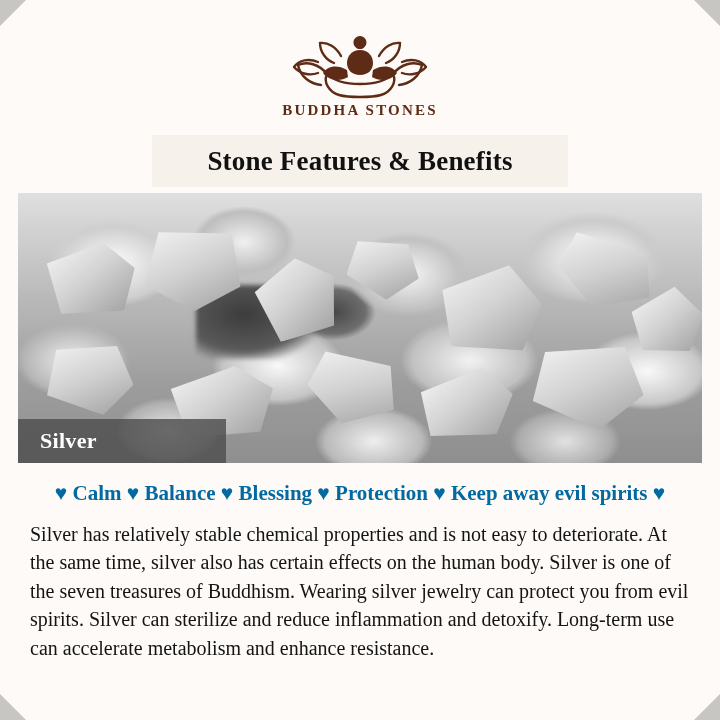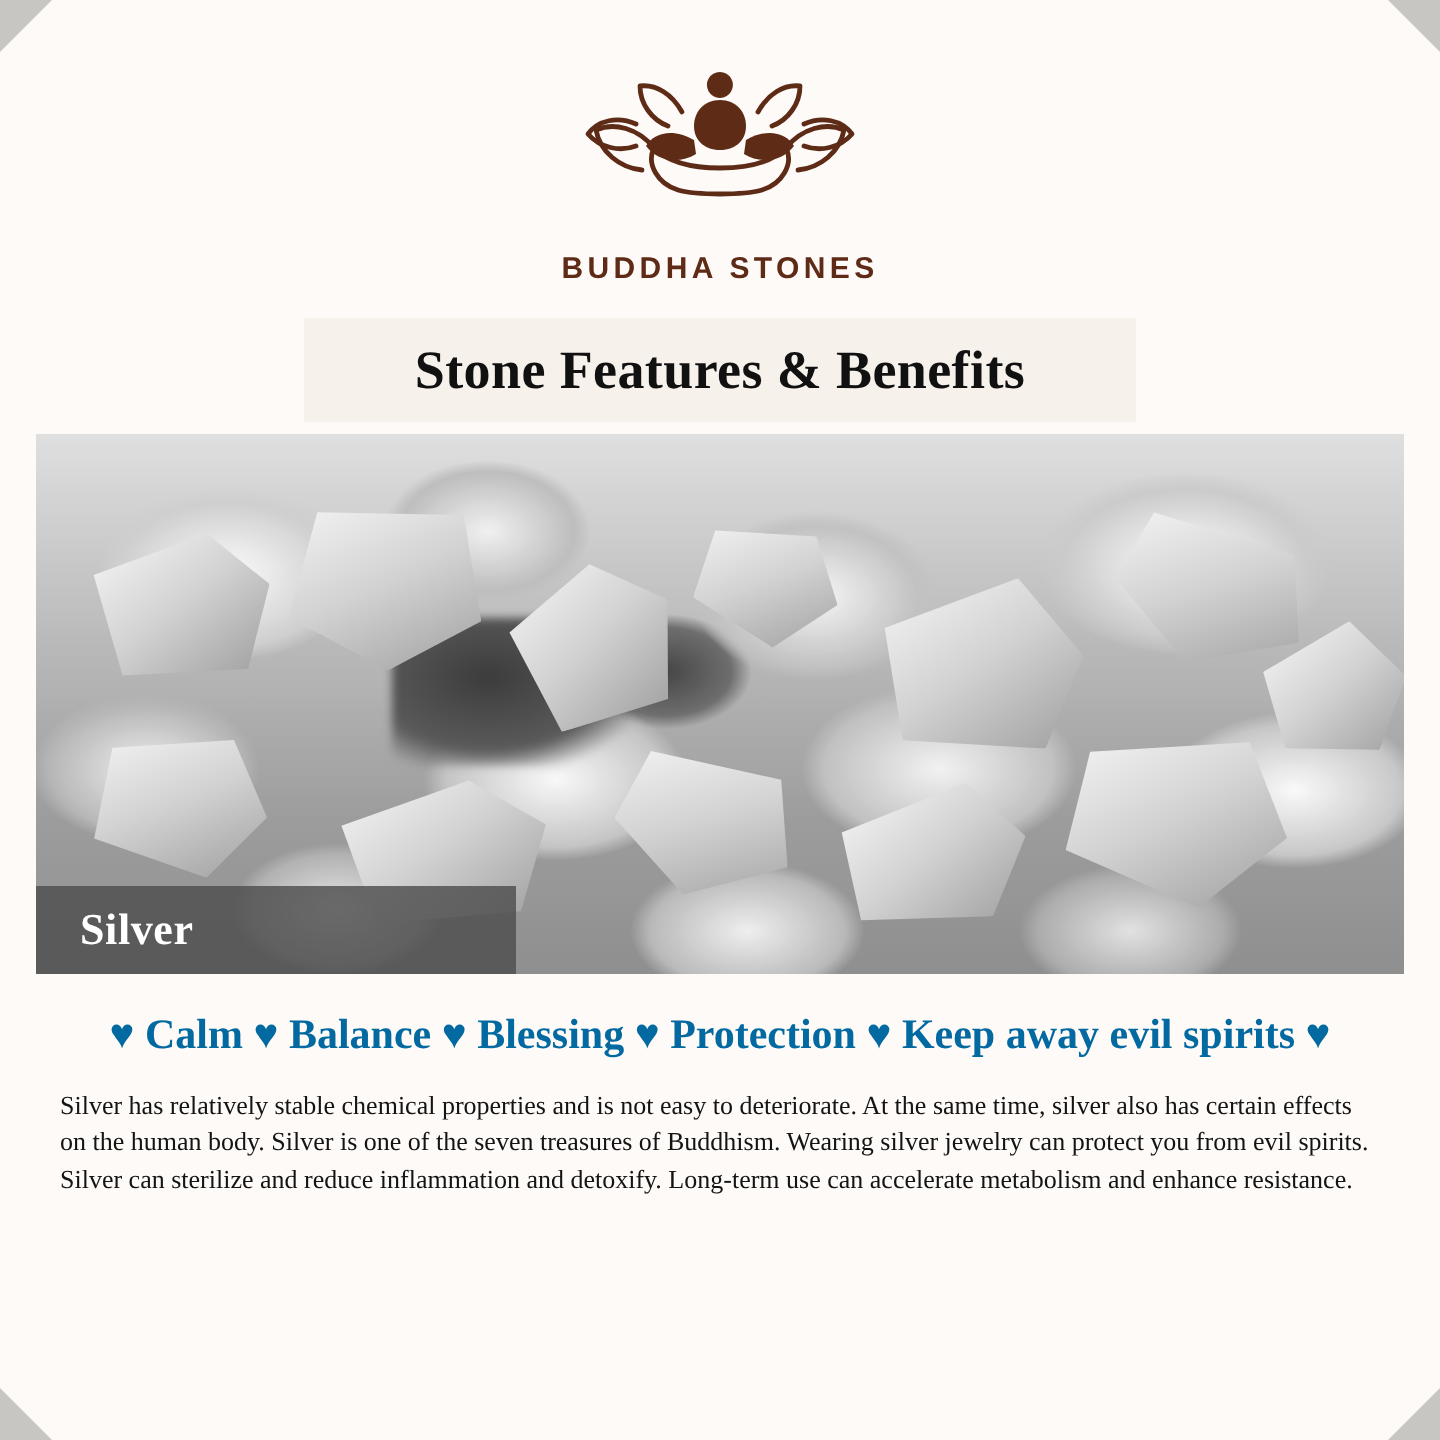--- a/index.html
+++ b/index.html
@@ -51,26 +51,26 @@
   
   .brand {
     padding-top: 26px;
     text-align: center;
   }
   .brand-logo {
     display: block;
     margin: 0 auto;
   }
   .brand-name {
-    margin-top: 24px;
+    margin-top: 0;
     font-size: 15px;
     letter-spacing: 2.2px;
     font-weight: bold;
     color: #5d2b16;
-    font-family: Liberation Sans, sans-serif;
+    font-family: Liberation Serif, serif;
   }
 
   
   .heading-band {
     position: relative;
     margin: 16px 0 0 0;
     height: 52px;
   }
   .heading-band-bg {
     position: absolute;
@@ -146,21 +146,21 @@
     top: 92px;
     width: 120px;
     height: 74px;
     background: radial-gradient(ellipse at 40% 40%, #3c3c3c 0%, #5a5a5a 58%, rgba(90,90,90,0) 80%);
     filter: blur(2px);
   }
   .hero-label {
     position: absolute;
     left: 0;
     bottom: 0;
-    width: 240px;
+    width: 208px;
     height: 44px;
     background: rgba(78,78,78,0.82);
     display: flex;
     align-items: center;
   }
   .hero-label span {
     color: #ffffff;
     font-family: "Liberation Serif", serif;
     font-weight: bold;
     font-size: 22px;
@@ -177,21 +177,21 @@
     font-family: "Liberation Serif", serif;
     font-weight: bold;
     font-size: 21px;
     color: #0369a1;
     text-align: center;
     margin-bottom: 14px;
     white-space: nowrap;
   }
   .body-text {
     font-family: "Liberation Serif", serif;
-    font-size: 13px;
+    font-size: 20px;
     line-height: 1.42;
     color: #141414;
     text-align: left;
   }
 </style>
 </head>
 <body>
 
 <div class="page">
 

